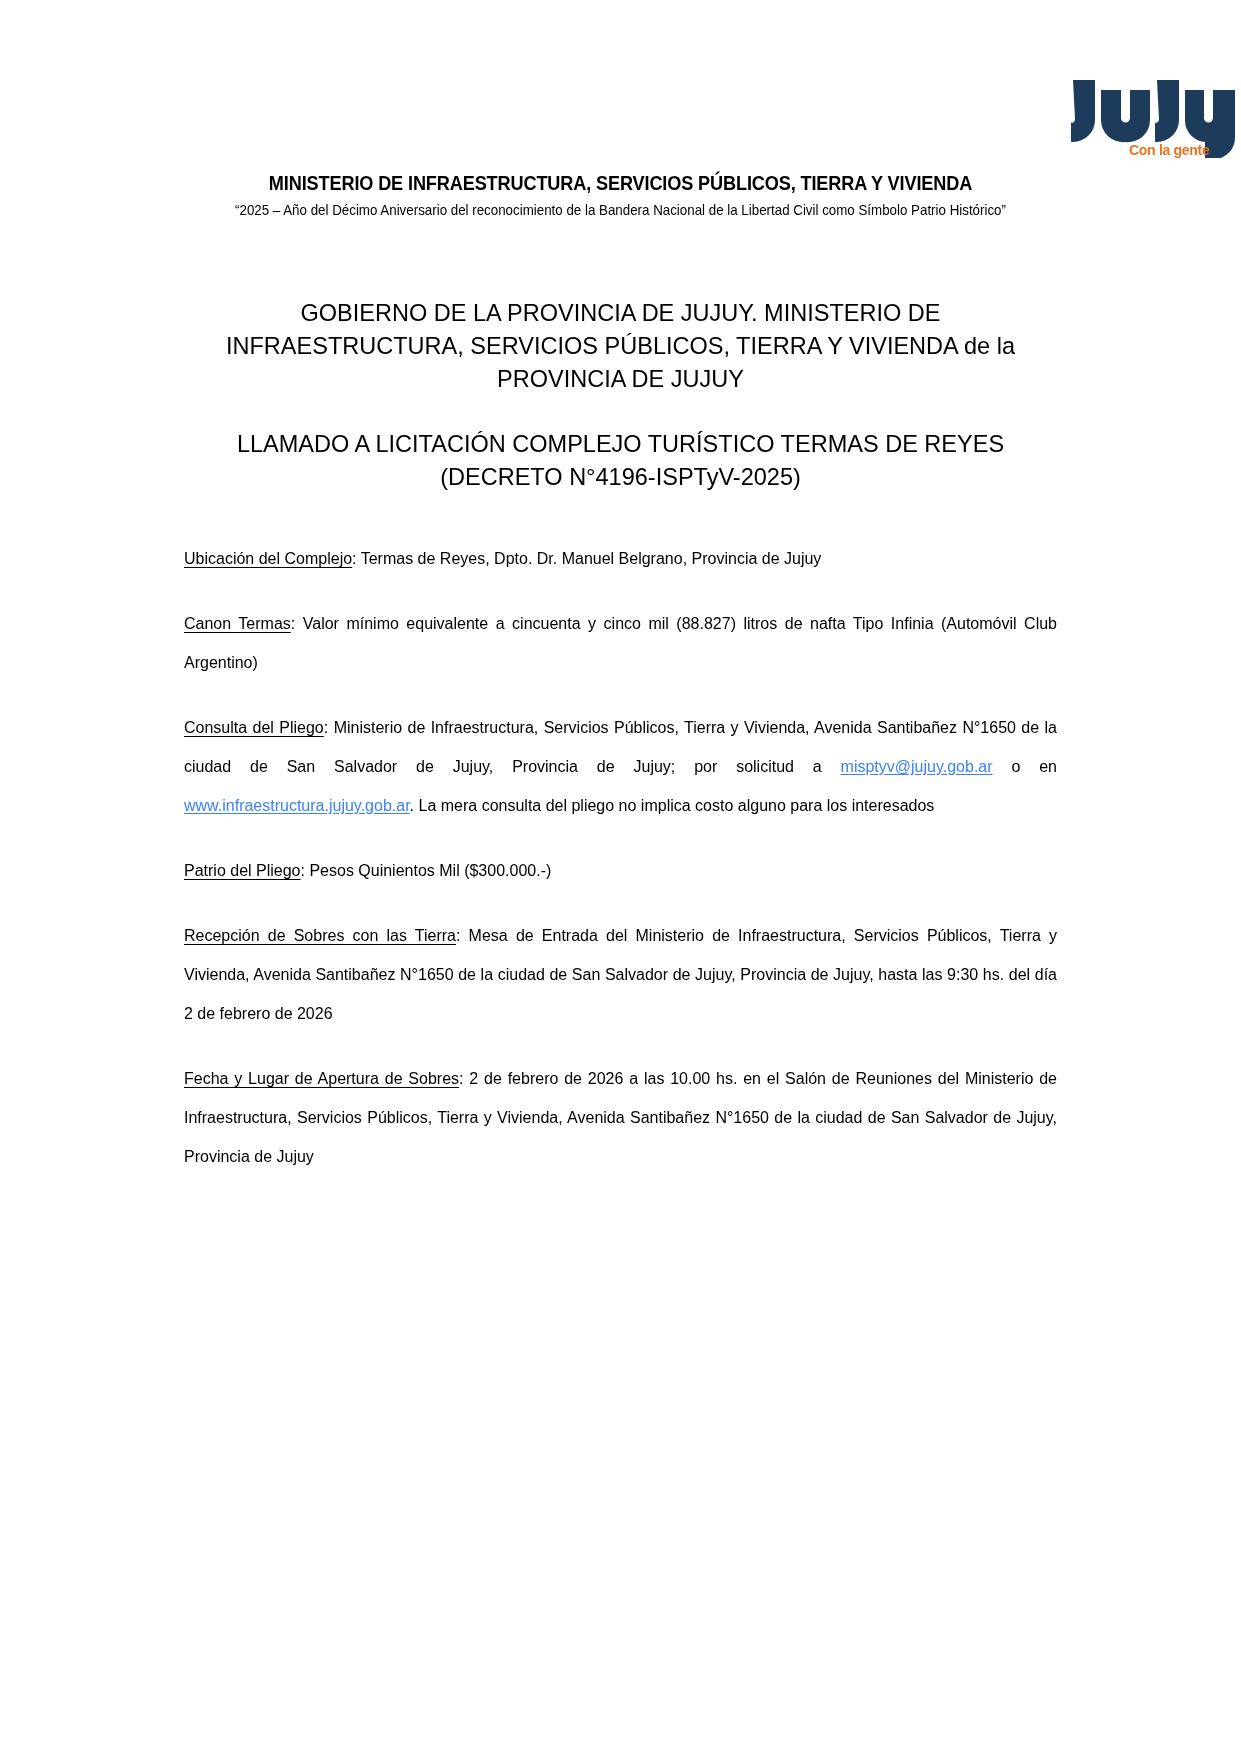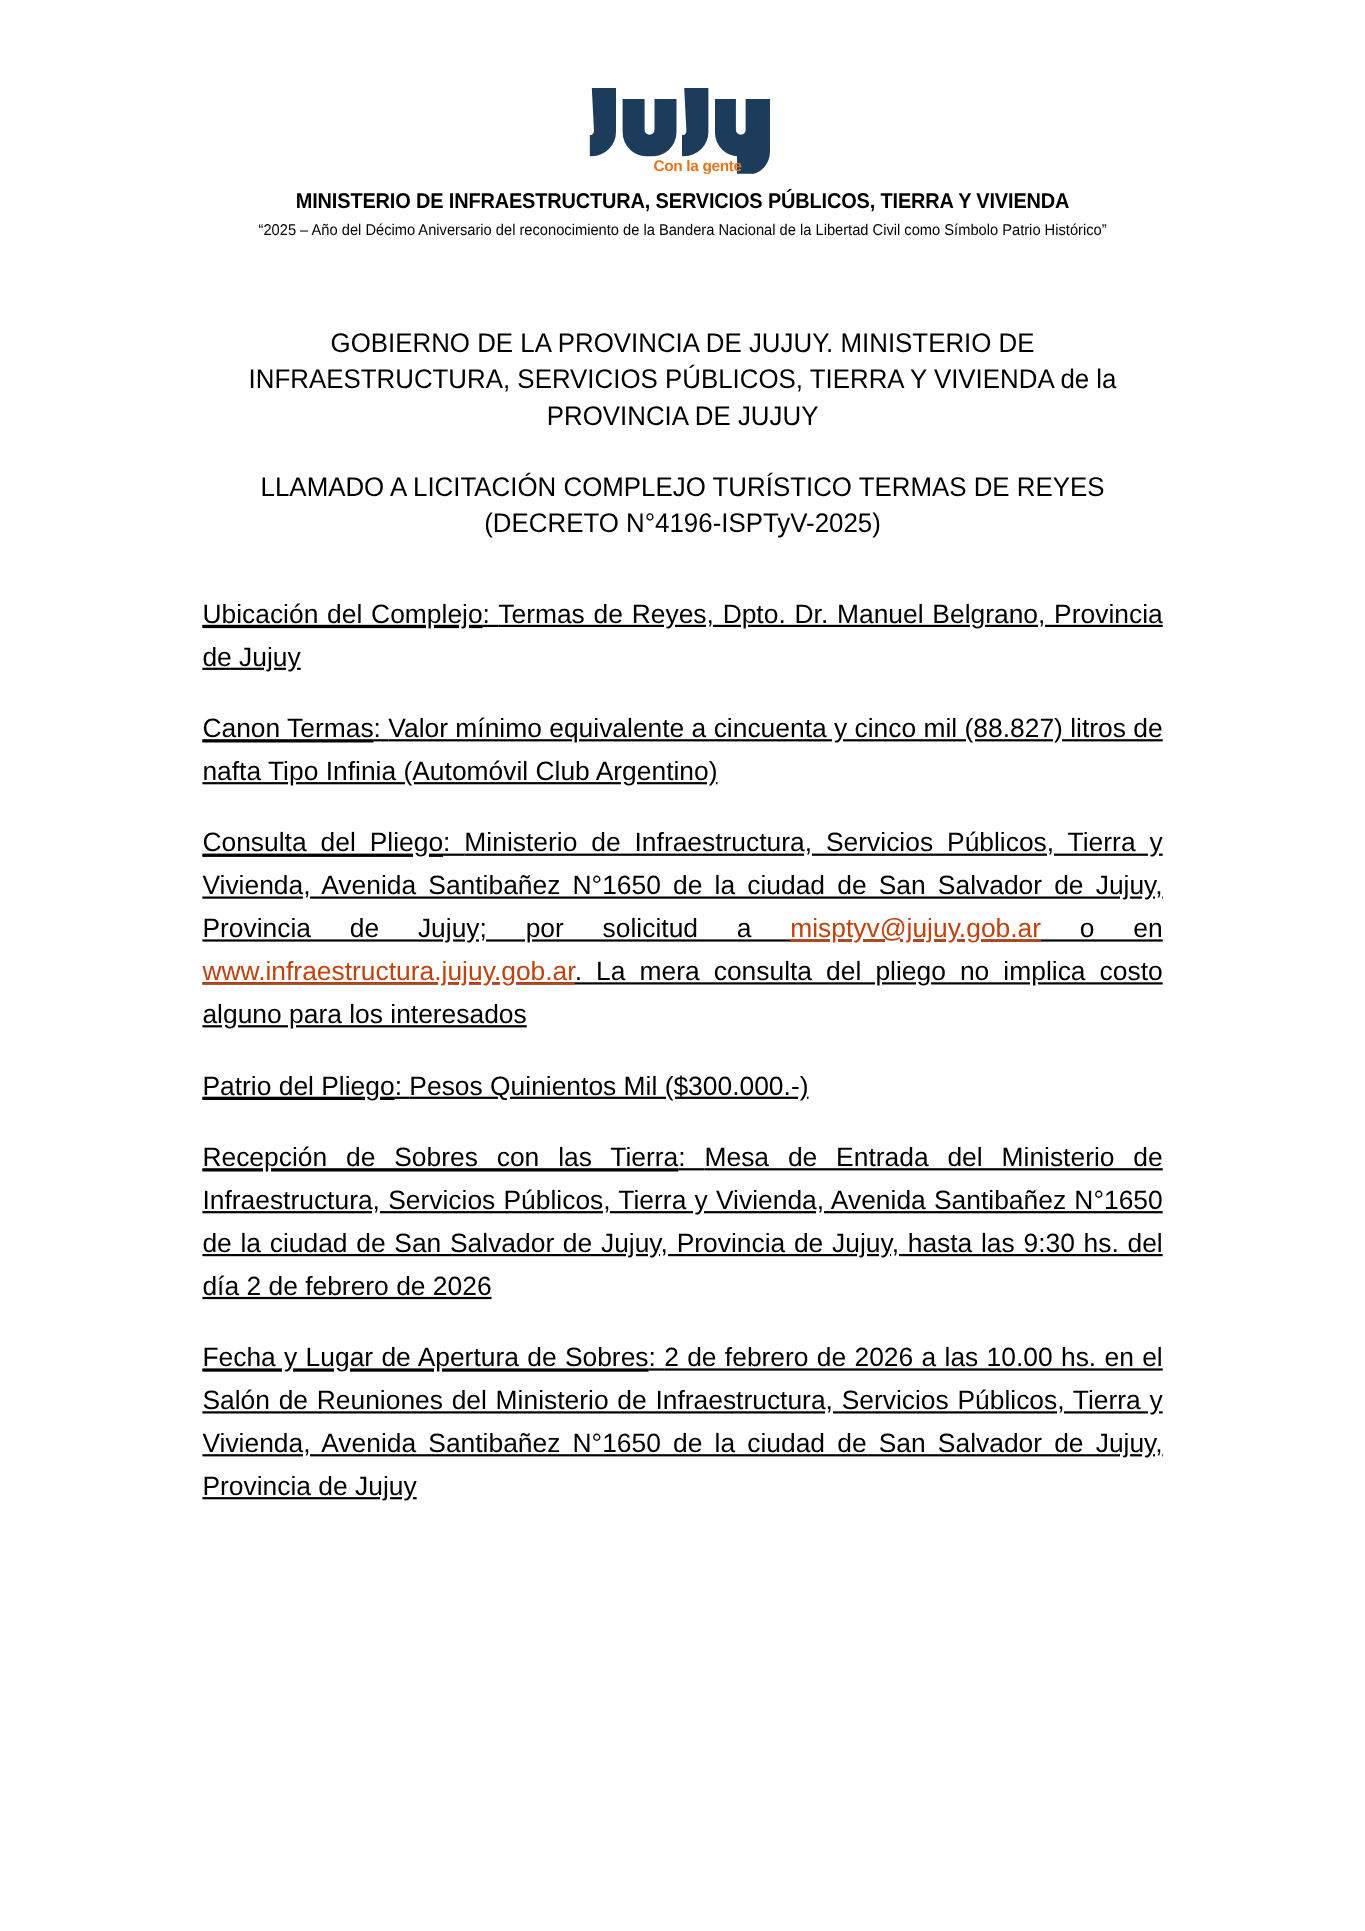--- a/index.html
+++ b/index.html
@@ -22,21 +22,21 @@
     overflow: hidden;
   }
 
   
   .letterhead {
     padding-top: 78px;
     text-align: center;
   }
   .logo-wrap {
     display: block;
-    text-align: center;
+    text-align: right;
     line-height: 0;
   }
   .logo-svg {
     display: inline-block;
   }
   .ministry-line {
     margin-top: 14px;
     font-family: "Liberation Sans", sans-serif;
     font-weight: bold;
     font-size: 19.5px;
@@ -79,36 +79,35 @@
     text-align: center;
     font-size: 24.5px;
     line-height: 33px;
     transform: scaleX(0.96);
     transform-origin: center top;
   }
   .subtitle-block .t-line { display: block; }
 
   .para {
     margin-top: 26px;
-    font-size: 24px;
+    font-size: 16px;
     line-height: 39px;
     text-align: justify;
     text-justify: inter-word;
     color: #000000;
-    text-decoration: underline;
   }
   .para.first { margin-top: 46px; }
 
   .lbl {
     text-decoration: underline;
     text-underline-offset: 3px;
   }
 
   a.link {
-    color: #c2410c;
+    color: #3b82f6;
     text-decoration: underline;
     text-underline-offset: 2px;
   }
 </style>
 </head>
 <body>
 
 <div class="page">
 
   <header class="letterhead">

